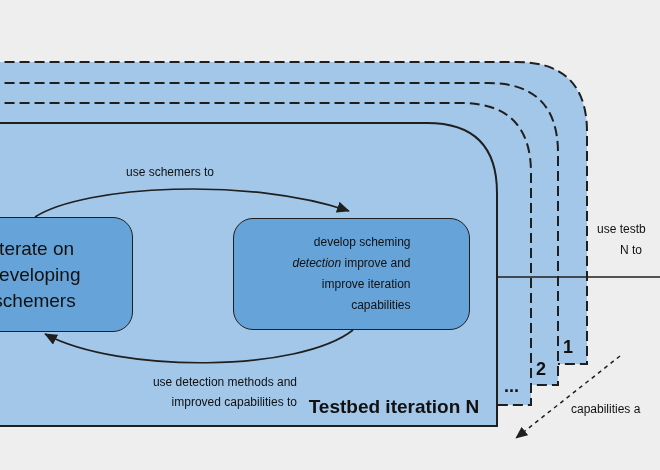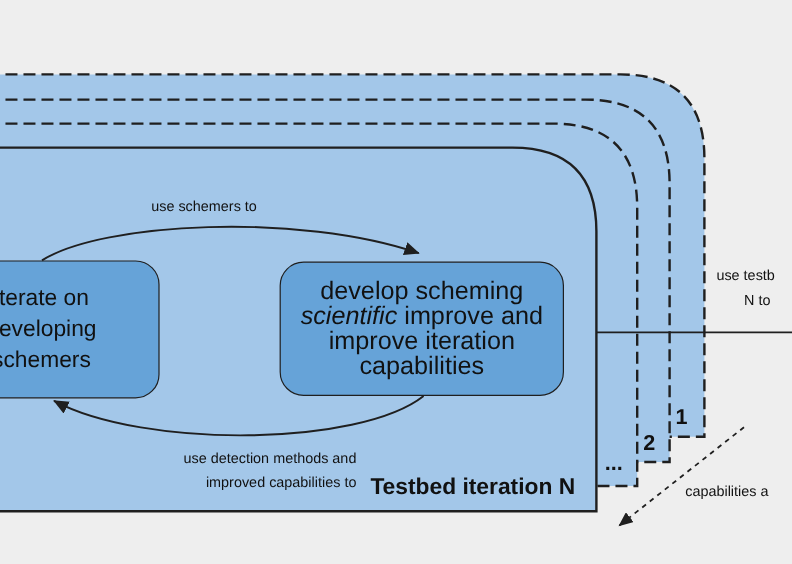--- a/index.html
+++ b/index.html
@@ -38,22 +38,23 @@
     width: 195px;
     height: 113px;
     font-size: 19px;
     line-height: 26px;
   }
   .box-detection {
     left: 233px;
     top: 218px;
     width: 235px;
     height: 110px;
-    font-size: 21px;
+    font-size: 12px;
     line-height: 21px;
+    text-align: right;
   }
   .lbl {
     position: absolute;
     white-space: nowrap;
     font-size: 12px;
     line-height: 20px;
   }
   .lbl-top-arrow    { left: 126px; top: 162px; }
   .lbl-bottom-arrow { left: 77px;  top: 372px; width: 220px; text-align: right; }
   .lbl-testbed-n    { left: 298px; top: 397px; width: 192px; text-align: center;
@@ -82,21 +83,21 @@
     <div>
       <div>iterate on</div>
       <div>developing</div>
       <div>schemers</div>
     </div>
   </div>
 
   <div class="box box-detection">
     <div>
       <div>develop scheming</div>
-      <div><i>scientific</i><span> improve and</span></div>
+      <div><i>detection</i><span> improve and</span></div>
       <div>improve iteration</div>
       <div>capabilities</div>
     </div>
   </div>
 
   <svg class="overlay" width="660" height="470" viewBox="0 0 660 470">
     <defs>
       <marker id="ah" markerWidth="9" markerHeight="7" refX="7.5" refY="3.5" orient="auto">
         <path d="M0,0 L8,3.5 L0,7 Z" fill="#1f1f1f"></path>
       </marker>

